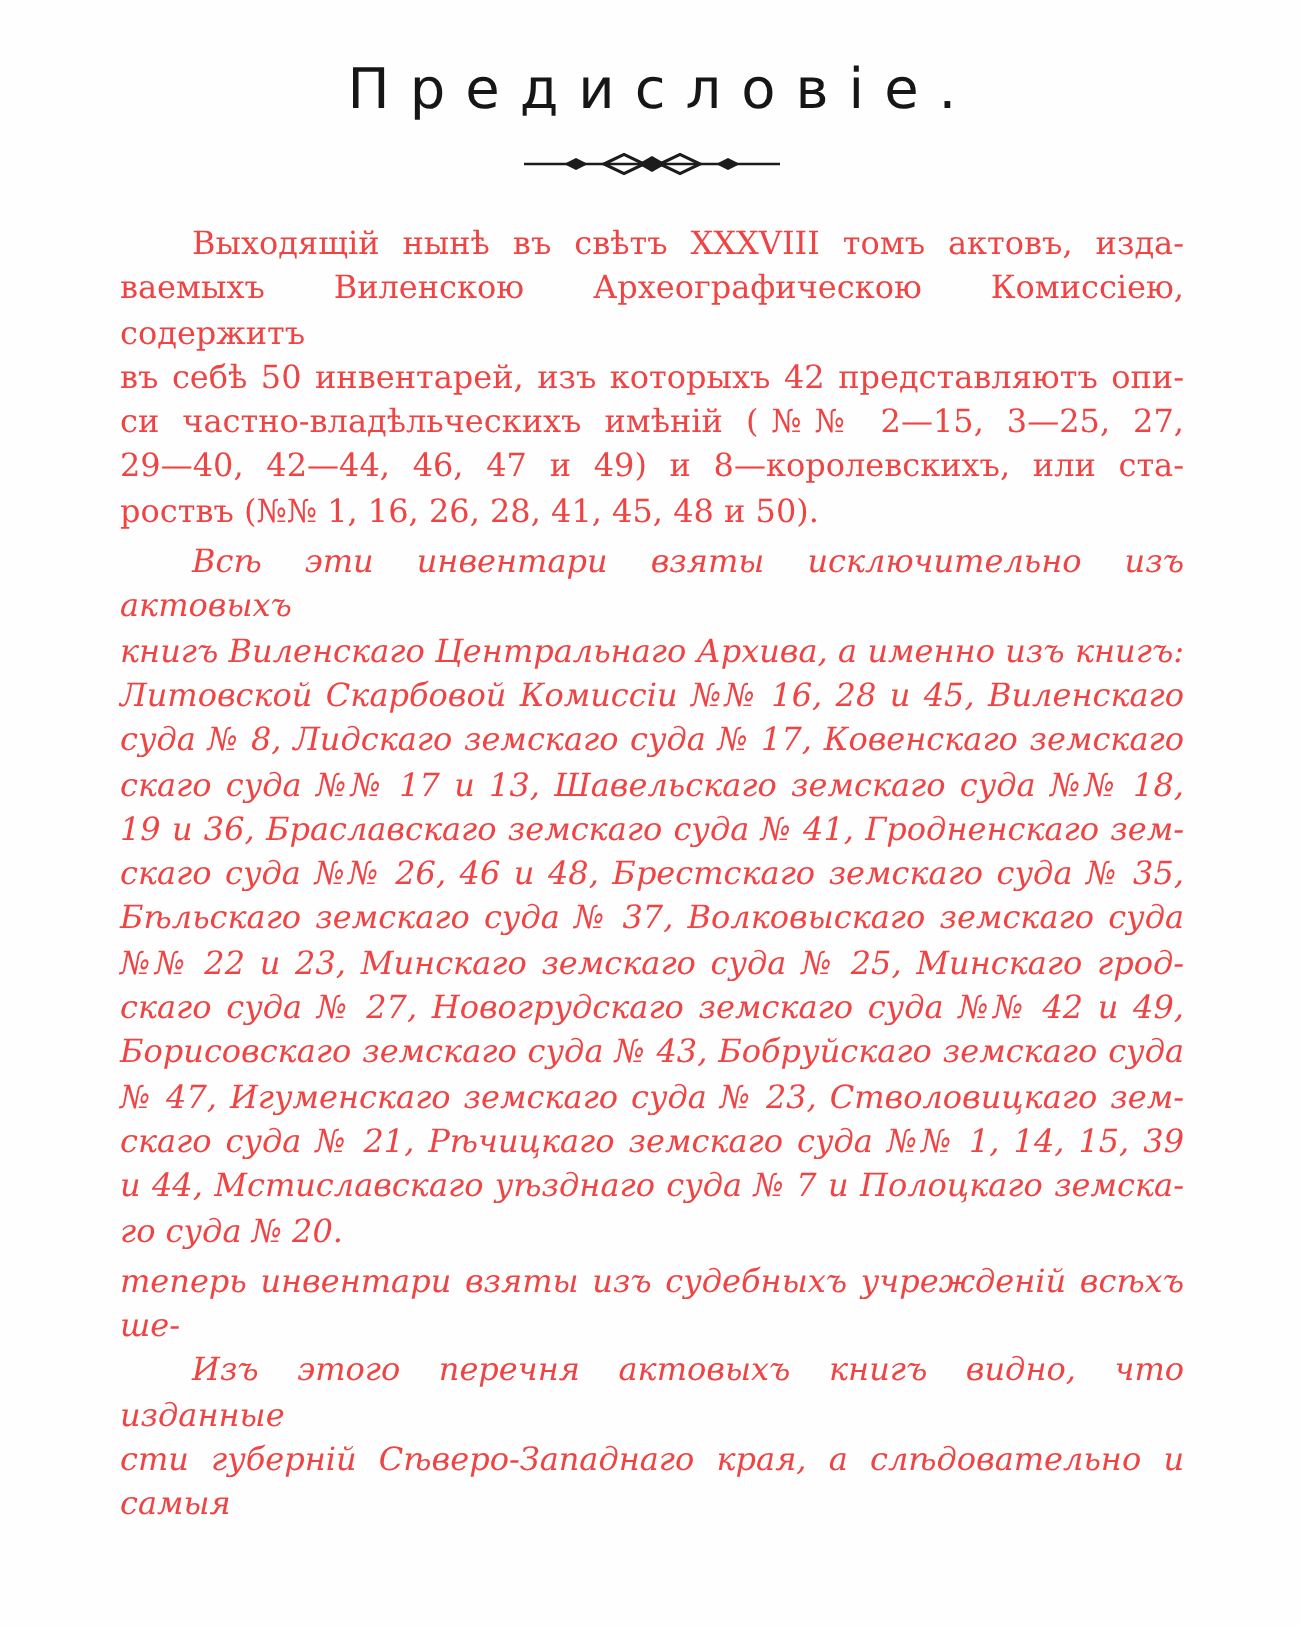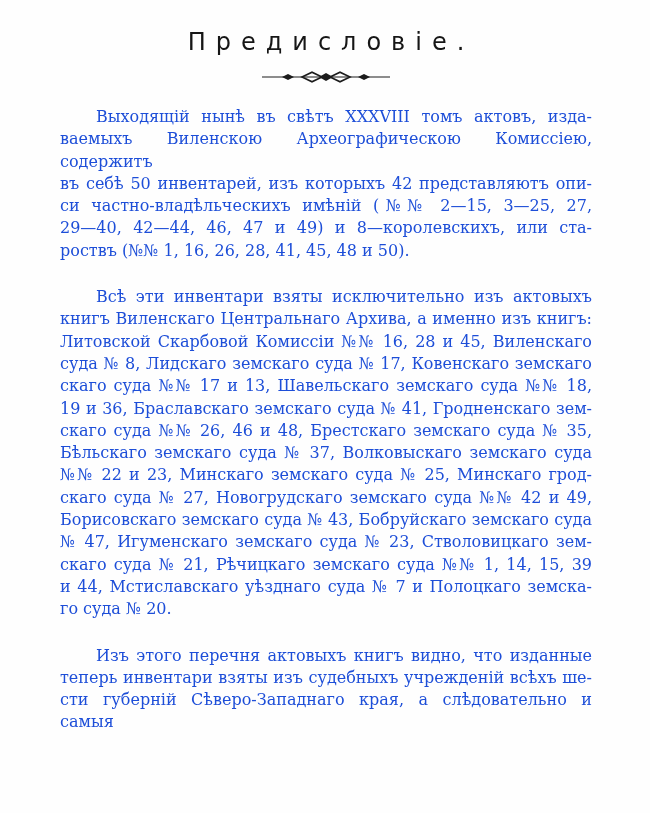--- a/index.html
+++ b/index.html
@@ -13,42 +13,42 @@
     height: 813px;
     background: #fefefe;
     color: #1d1d1d;
     box-sizing: border-box;
     padding: 16px 58px 0 60px;
     overflow: hidden;
   }
   .title {
     font-family: "DejaVu Sans", "Liberation Sans", sans-serif;
     font-weight: 400;
-    font-size: 24px;
+    font-size: 28px;
     letter-spacing: 10px;
     text-indent: 10px; 
     text-align: center;
     margin: 12px 0 0 0;
     color: #161616;
   }
   .ornament {
     text-align: center;
     margin-top: 13px;
     height: 16px;
     line-height: 0;
   }
   .text-block {
     margin-top: 21px;
     font-family: "DejaVu Serif", "Liberation Serif", serif;
     font-size: 16px;
     line-height: 22.3px;
-    color: #1d4ed8;
+    color: #ef4444;
   }
   .para { margin: 0; }
-  .para + .para { margin-top: 24px; }
+  .para + .para { margin-top: 3px; font-style: italic; }
   .line {
     text-align: justify;
     text-align-last: justify;
     white-space: normal;
   }
   .line.first { text-indent: 36px; }
   .line.last { text-align-last: left; }
 </style>
 </head>
 <body>
@@ -87,18 +87,18 @@
         <div class="line">Бѣльскаго земскаго суда № 37, Волковыскаго земскаго суда</div>
         <div class="line">№№ 22 и 23, Минскаго земскаго суда № 25, Минскаго грод-</div>
         <div class="line">скаго суда № 27, Новогрудскаго земскаго суда №№ 42 и 49,</div>
         <div class="line">Борисовскаго земскаго суда № 43, Бобруйскаго земскаго суда</div>
         <div class="line">№ 47, Игуменскаго земскаго суда № 23, Стволовицкаго зем-</div>
         <div class="line">скаго суда № 21, Рѣчицкаго земскаго суда №№ 1, 14, 15, 39</div>
         <div class="line">и 44, Мстиславскаго уѣзднаго суда № 7 и Полоцкаго земска-</div>
         <div class="line last">го суда № 20.</div>
       </div>
       <div class="para">
+        <div class="line">теперь инвентари взяты изъ судебныхъ учрежденій всѣхъ ше-</div>
         <div class="line first">Изъ этого перечня актовыхъ книгъ видно, что изданные</div>
-        <div class="line">теперь инвентари взяты изъ судебныхъ учрежденій всѣхъ ше-</div>
         <div class="line">сти губерній Сѣверо-Западнаго края, а слѣдовательно и самыя</div>
       </div>
     </div>
 </div>
 
 </body></html>

